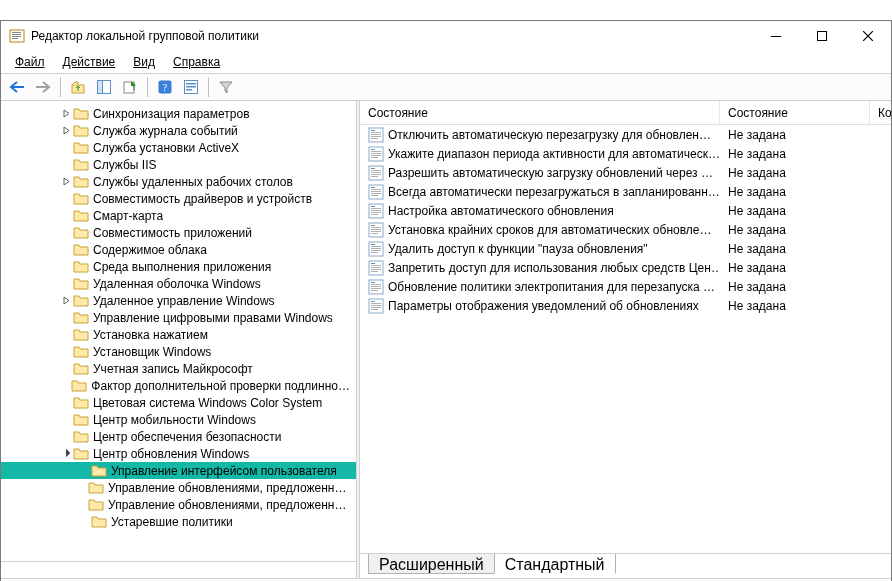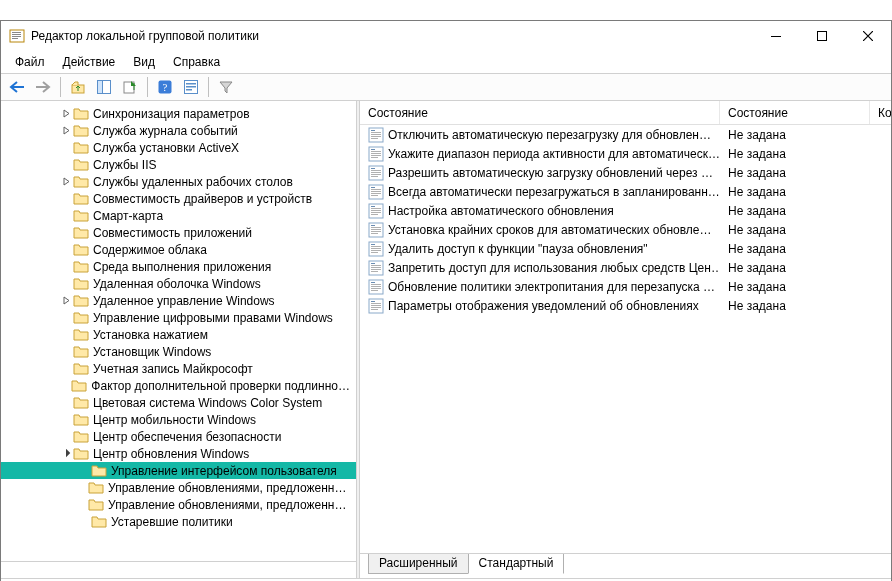--- a/index.html
+++ b/index.html
@@ -4,21 +4,21 @@
 <style>
   * { box-sizing: border-box; }
   html, body { margin: 0; padding: 0; font-family: "Segoe UI", Tahoma, sans-serif; font-size: 12px; color: #000; }
   .window { width: 892px; height: 581px; border: 1px solid #7a7a7a; background: #fff; display: flex; flex-direction: column; position: relative; margin-top: 20px; }
   .titlebar { height: 30px; display: flex; align-items: center; padding: 0 0 0 8px; background: #fff; }
   .titlebar .app-icon { width: 16px; height: 16px; margin-right: 6px; }
   .titlebar .title { flex: 0 0 auto; }
   .titlebar .spacer { flex: 1; }
   .winctrl { width: 46px; height: 30px; display: flex; align-items: center; justify-content: center; }
   .menubar { height: 22px; display: flex; align-items: center; padding: 0 6px; gap: 2px; }
-  .menuitem { padding: 2px 8px; }
+  .menuitem { padding: 2px 8px; text-decoration: underline; }
   .toolbar { height: 28px; border-top: 1px solid #d0d0d0; border-bottom: 1px solid #d0d0d0; display: flex; align-items: center; padding: 0 4px; gap: 2px; background: #fcfcfc; }
   .tbtn { width: 24px; height: 22px; display: flex; align-items: center; justify-content: center; border: 1px solid transparent; }
   .tsep { width: 1px; height: 20px; background: #c0c0c0; margin: 0 3px; }
   .content { flex: 1; display: flex; min-height: 0; border-top: 0; }
   .divider-v { width: 4px; background: #f0f0f0; cursor: ew-resize; border-left: 1px solid #d0d0d0; border-right: 1px solid #d0d0d0; }
   .tree-pane { width: 355px; overflow: hidden; display: flex; flex-direction: column; }
   .tree-scroll { flex: 1; overflow: auto; padding: 4px 0 0 0; }
   .tree-row { display: flex; align-items: center; height: 17px; white-space: nowrap; padding-right: 6px; }
   .tree-indent { display: inline-block; }
   .expander { width: 14px; height: 14px; display: inline-flex; align-items: center; justify-content: center; margin-right: 0px; }
@@ -32,21 +32,21 @@
   .list-inner { min-width: 640px; }
   .list-header { display: flex; align-items: center; height: 24px; border-bottom: 1px solid #e0e0e0; position: sticky; top: 0; background: #fff; }
   .col { padding: 0 8px; border-right: 1px solid #e8e8e8; height: 100%; display: flex; align-items: center; overflow: hidden; text-overflow: ellipsis; white-space: nowrap; }
   .col.c1 { width: 360px; flex: 0 0 auto; }
   .col.c2 { width: 150px; flex: 0 0 auto; }
   .col.c3 { flex: 1; }
   .list-row { display: flex; align-items: center; height: 19px; }
   .list-row .col { border-right: 1px solid transparent; }
   .cfg-icon { width: 16px; height: 16px; margin-right: 4px; flex: 0 0 auto; }
   .tabs { height: 24px; display: flex; align-items: flex-start; padding-left: 8px; background: #fff; }
-  .tab { height: 20px; padding: 2px 10px 0 10px; border: 1px solid #b0b0b0; border-top: none; font-size: 12px; margin-right: -1px; background: #fff; position: relative; }
+  .tab { height: 20px; padding: 2px 10px 0 10px; border: 1px solid #b0b0b0; border-top: none; font-size: 16px; margin-right: -1px; background: #fff; position: relative; }
   .tab.inactive { background: #f0f0f0; }
   .tab.active { border-bottom: 1px solid #fff; z-index: 2; }
   .hscroll-pad { height: 17px; border-top: 1px solid #d0d0d0; }
   .statusbar { height: 22px; border-top: 1px solid #d0d0d0; padding: 2px 6px; display: flex; align-items: flex-start; }
   
   ::-webkit-scrollbar { width: 17px; height: 17px; }
   ::-webkit-scrollbar-track { background: #f0f0f0; }
   ::-webkit-scrollbar-thumb { background: #c1c1c1; }
   ::-webkit-scrollbar-button { background: #f0f0f0; height: 17px; width: 17px; border: 1px solid #d0d0d0; }
 </style>

